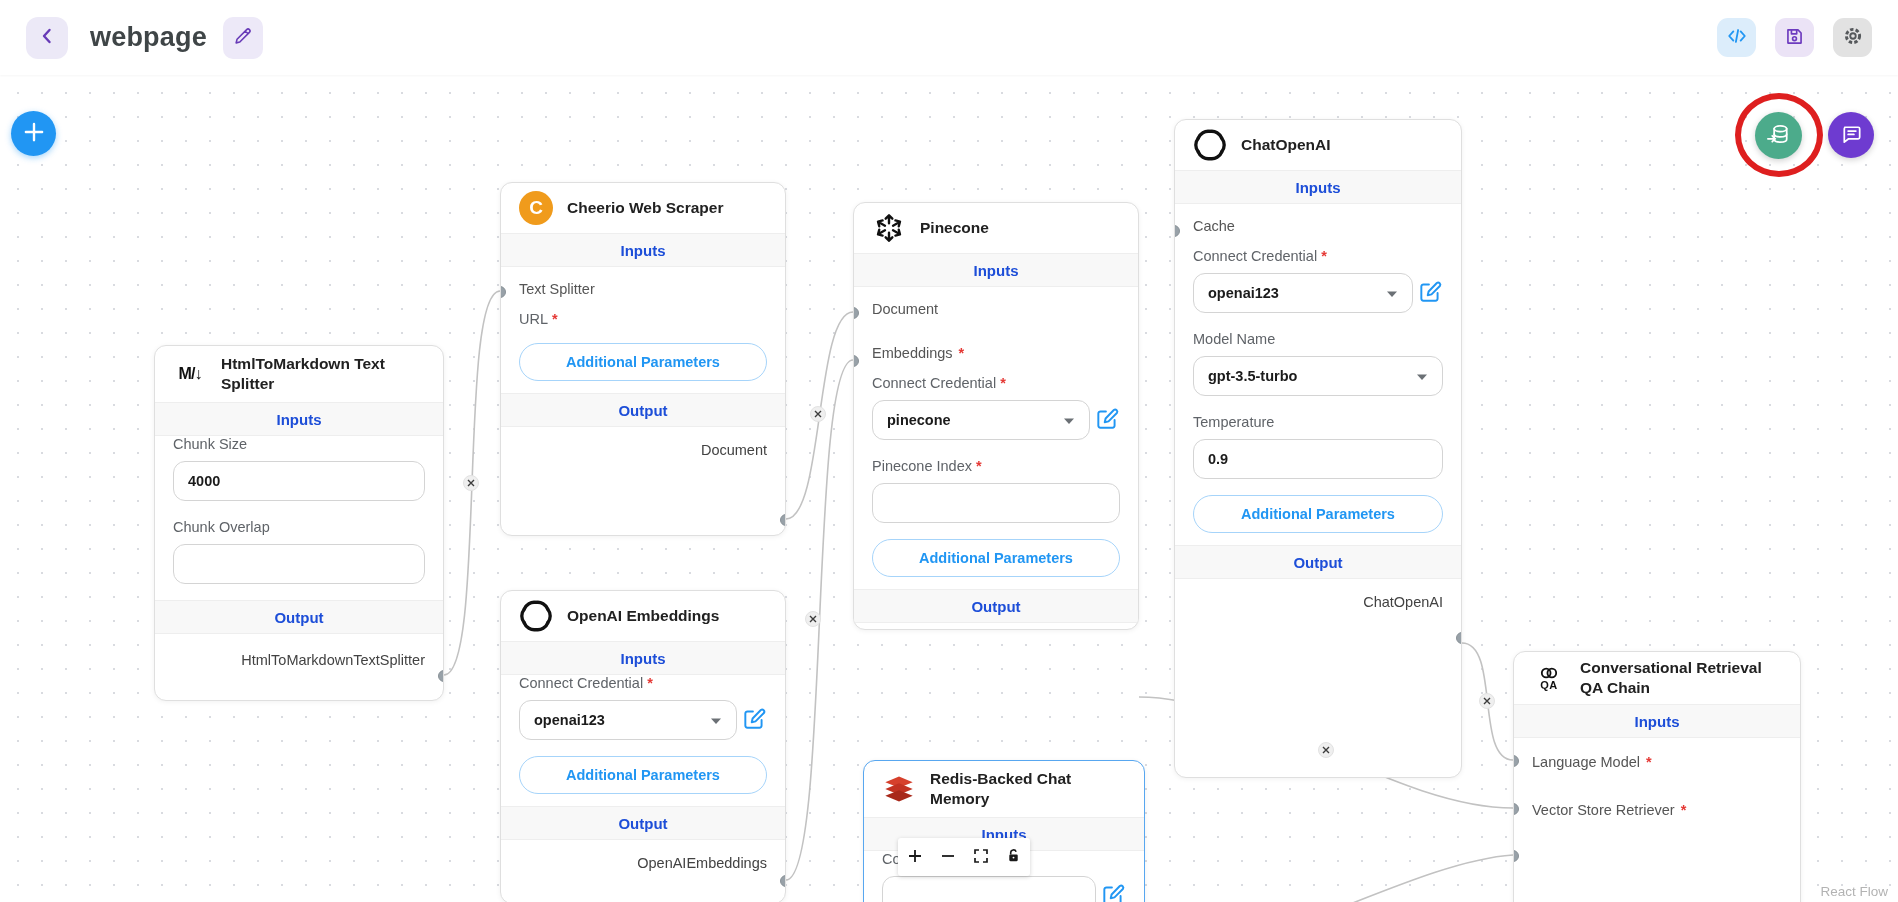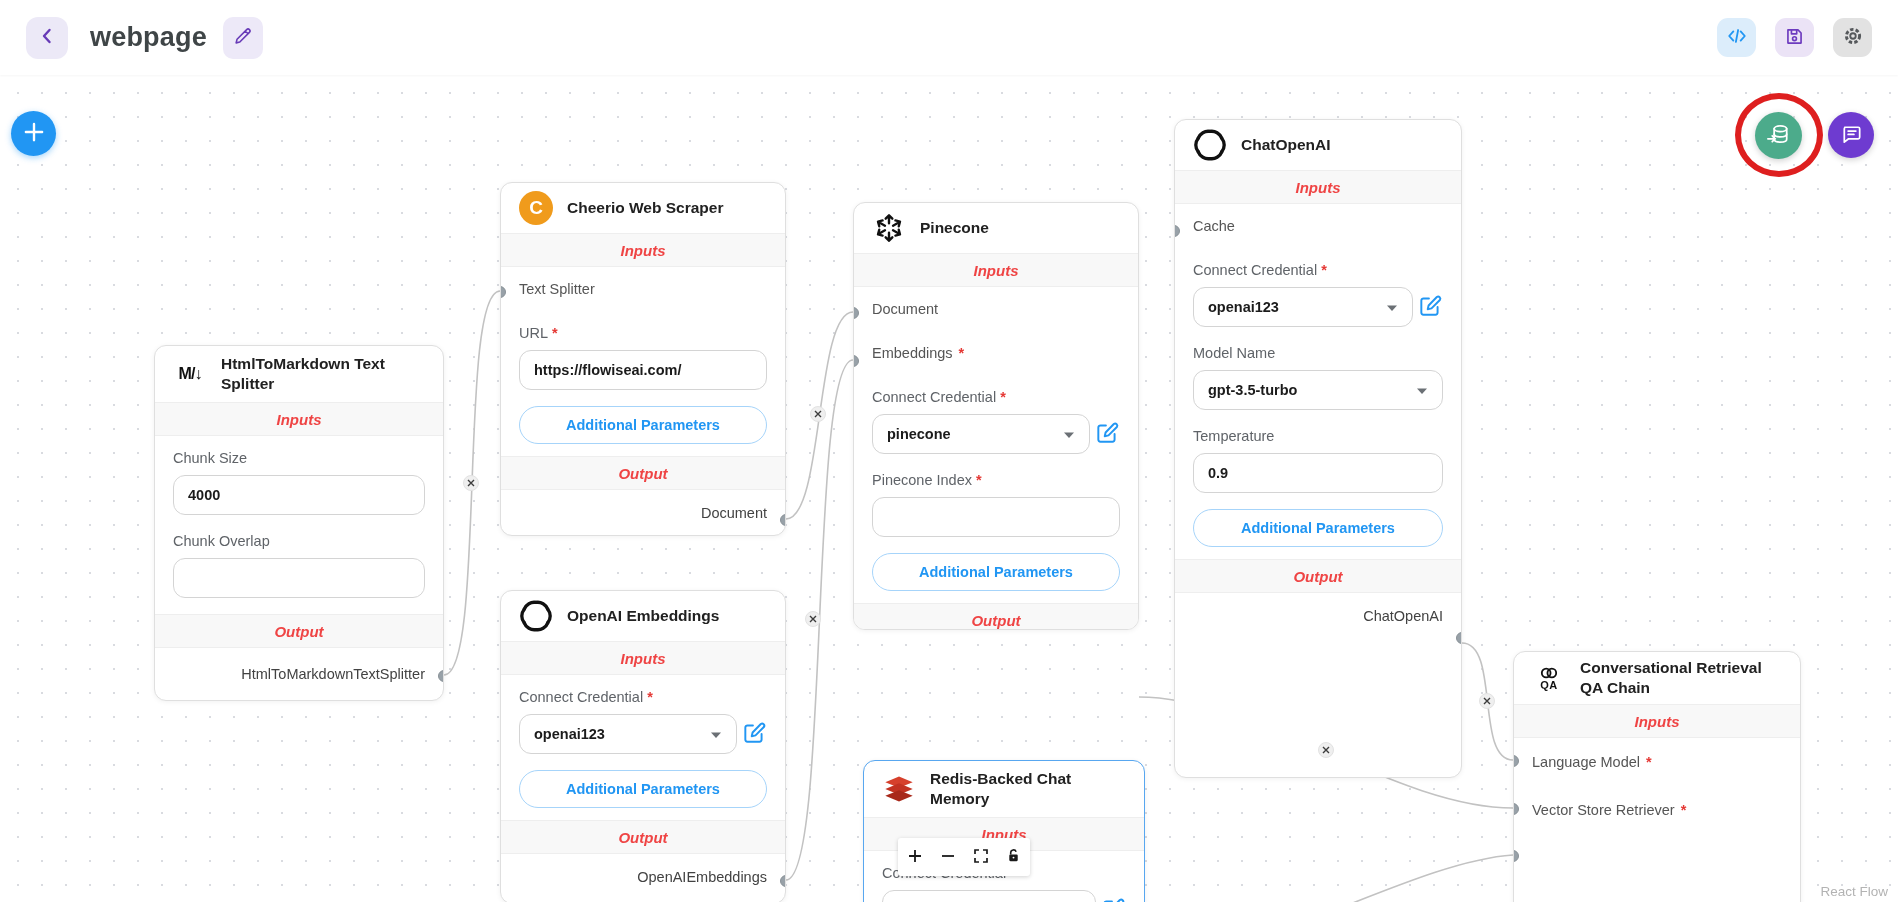--- a/index.html
+++ b/index.html
@@ -38,25 +38,25 @@
               border-radius:50%; z-index:7; pointer-events:none; }
 
   
   .node { position:absolute; background:#fff; border:1px solid #dfdfdf; border-radius:12px;
           box-shadow:0 1px 5px rgba(0,0,0,.06); z-index:2; overflow:hidden; }
   .node.selected { border:1.5px solid #58a7f0; }
   .node-header { display:flex; align-items:center; gap:14px; padding:8px 18px; min-height:48px; }
   .nicon { width:34px; height:34px; display:flex; flex-direction:column; align-items:center; justify-content:center; flex:none; }
   .ntitle { font-size:15.5px; font-weight:700; color:#212121; line-height:1.3; }
   .band { height:34px; background:#f8f8f8; border-top:1px solid #eee; border-bottom:1px solid #eee;
-          display:flex; align-items:center; justify-content:center; font-size:15px; font-weight:700; color:#ef4444;font-style:italic; }
+          display:flex; align-items:center; justify-content:center; font-size:15px; font-weight:700; color:#1d4ed8; }
   .port-row { height:44px; display:flex; align-items:center; gap:4px; padding:0 18px; font-size:14.5px; color:#555; }
   .port-row.tall { height:48px; }
   .req { color:#e53935; font-weight:700; margin-left:2px; }
-  .field { padding:0 18px; margin-top:14px; }
+  .field { padding:0 18px; }
   .field.gap { margin-top:18px; }
   .flabel { font-size:14.5px; color:#5f6368; display:flex; gap:2px; }
   .frow { display:flex; align-items:center; gap:4px; margin-top:9px; }
   .control { height:40px; border:1px solid #d4d4d4; border-radius:12px; background:#fff;
              display:flex; align-items:center; padding:0 14px; font-size:14.5px; font-weight:700; color:#1b1b1b; flex:1; }
   input.control { width:100%; font-family:"Liberation Sans", sans-serif; outline:none; }
   .select { justify-content:space-between; cursor:pointer; }
   .edit-btn { background:none; border:none; cursor:pointer; display:flex; flex:none; }
   .addl { display:block; margin:16px 18px 0; width:calc(100% - 36px); height:38px; background:#fff;
           border:1px solid #a6d4fa; border-radius:20px; color:#2196f3; font-size:14.5px; font-weight:700;
@@ -241,23 +241,20 @@
       </div>
       <div class="band">Inputs</div>
       <div class="port-row">
           <span>Text Splitter</span>
         </div>
       <div class="field">
         <div class="flabel">
             <span>URL</span>
             <span class="req">*</span>
           </div>
-        <div class="frow">
-            <input class="control" readonly="" value="https://flowiseai.com/" style="">
-          </div>
       </div>
       <button class="addl">Additional Parameters</button>
       <div class="band out-band">Output</div>
       <div class="out-row">Document</div>
     </div>
 
     <div class="node" style="left:500px;top:515px;width:286px;height:314px">
       <div class="dot out" style="top:284px"></div>
       <div class="node-header">
         <span class="nicon">

